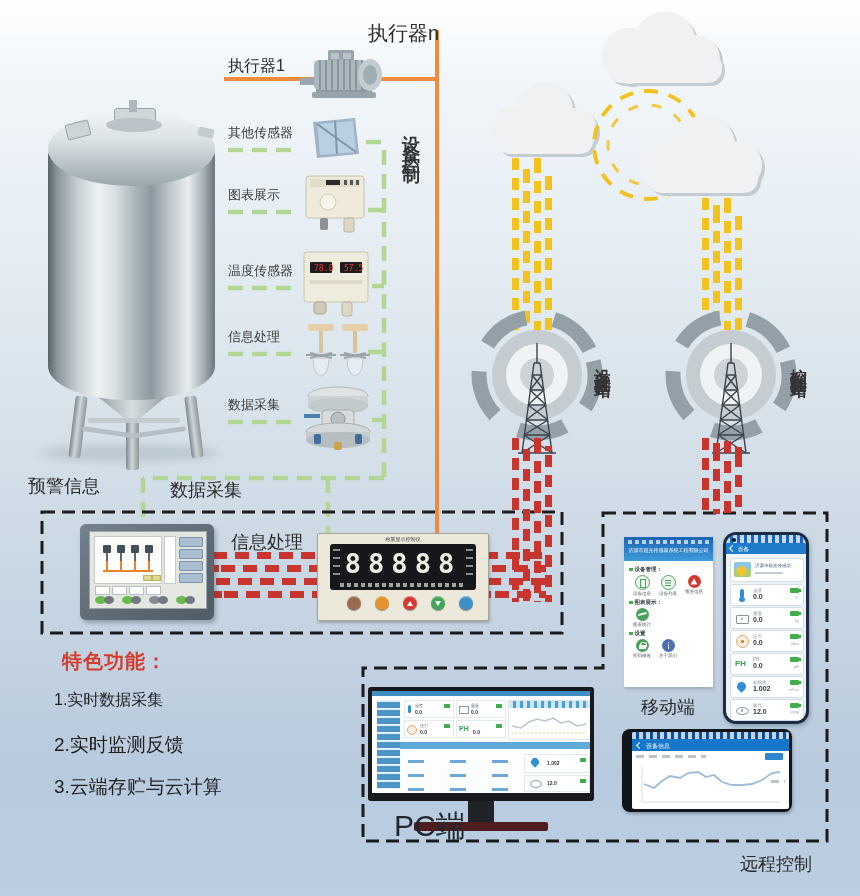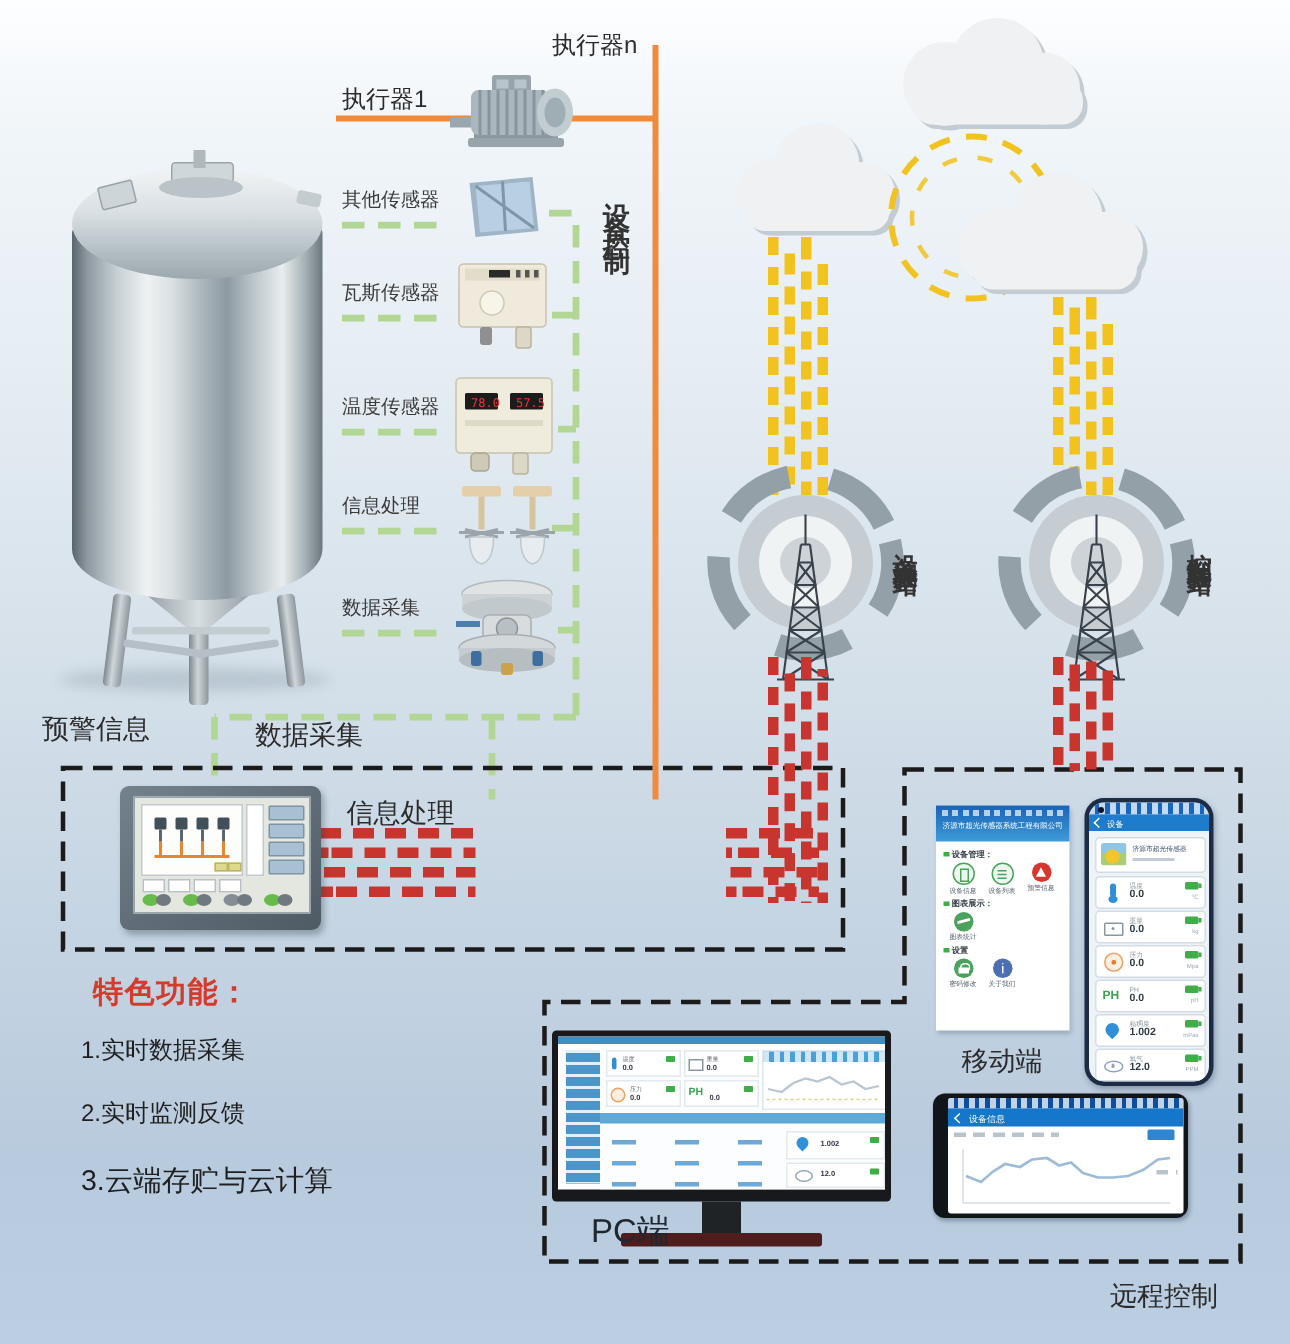--- a/index.html
+++ b/index.html
@@ -85,39 +85,39 @@
       background:linear-gradient(180deg,#f1f4f5 0%,#d9e0e3 40%,#b4bfc4 75%,#9da8ae 100%)"></div>
 
     <div class="abs" style="left:84px;top:8px;width:40px;height:12px;background:#cfd7da;border:1px solid #9aa5ab;border-radius:3px"></div>
     <div class="abs" style="left:76px;top:18px;width:56px;height:14px;background:#b9c3c8;border-radius:50%"></div>
     <div class="abs" style="left:99px;top:0px;width:8px;height:12px;background:#aeb8bd"></div>
     <div class="abs" style="left:36px;top:22px;width:22px;height:14px;background:#cdd5d8;border:1px solid #98a3a9;transform:rotate(-14deg);border-radius:2px"></div>
     <div class="abs" style="left:168px;top:28px;width:16px;height:9px;background:#c3cccf;transform:rotate(12deg);border-radius:2px"></div>
   </div>
 
   <div class="abs lbl" style="left:228px;top:56px;font-size:16px">执行器1</div>
-  <div class="abs lbl" style="left:368px;top:20px;font-size:16px">执行器n</div>
+  <div class="abs lbl" style="left:368px;top:20px;font-size:20px">执行器n</div>
 
   <svg class="abs" style="left:298px;top:46px" width="92" height="66">
     <rect x="2" y="32" width="14" height="7" fill="#9aa7b0"></rect>
     <rect x="18" y="40" width="56" height="8" fill="#8d99a1"></rect>
     <rect x="30" y="4" width="26" height="14" rx="2" fill="#97a4ac"></rect>
     <rect x="33" y="7" width="8" height="6" fill="#b9c4ca"></rect>
     <rect x="45" y="7" width="8" height="6" fill="#b9c4ca"></rect>
     <rect x="16" y="14" width="52" height="30" rx="5" fill="#aab7be"></rect>
     <g stroke="#87959d" stroke-width="2">
         <path d="M22,14 V44 M28,14 V44 M34,14 V44 M40,14 V44 M46,14 V44 M52,14 V44 M58,14 V44 M64,14 V44"></path>
       </g>
     <ellipse cx="72" cy="29" rx="12" ry="16" fill="#c2cdd2"></ellipse>
     <ellipse cx="72" cy="29" rx="7" ry="10" fill="#9fadb4"></ellipse>
     <rect x="14" y="46" width="64" height="6" rx="2" fill="#97a4ac"></rect>
   </svg>
 
   <div class="abs s-lbl" style="left:228px;top:124px">其他传感器</div>
-  <div class="abs s-lbl" style="left:228px;top:186px">瓦斯传感器</div>
+  <div class="abs s-lbl" style="left:228px;top:186px">图表展示</div>
   <div class="abs s-lbl" style="left:228px;top:262px">温度传感器</div>
   <div class="abs s-lbl" style="left:228px;top:328px">信息处理</div>
   <div class="abs s-lbl" style="left:228px;top:396px">数据采集</div>
 
   <svg class="abs" style="left:305px;top:112px" width="62" height="52">
     <polygon points="8,10 50,6 54,42 12,46" fill="#9fb4c6"></polygon>
     <polygon points="12,12 48,9 51,40 15,43" fill="#b9d0e2"></polygon>
     <path d="M30,9 L32,42 M12,12 L51,40" stroke="#7e96a9" stroke-width="2" fill="none"></path>
   </svg>
   <svg class="abs" style="left:300px;top:172px" width="72" height="64">
@@ -312,24 +312,42 @@
         <div class="tgl" style="left:14px;top:64px;width:10px;height:8px;background:#70797f"></div>
       <div class="tgl" style="left:32px;top:64px;width:11px;height:8px;background:#67bb4a"></div>
         <div class="tgl" style="left:41px;top:64px;width:10px;height:8px;background:#70797f"></div>
       <div class="tgl" style="left:59px;top:64px;width:11px;height:8px;background:#848d93"></div>
         <div class="tgl" style="left:68px;top:64px;width:10px;height:8px;background:#70797f"></div>
       <div class="tgl" style="left:86px;top:64px;width:11px;height:8px;background:#67bb4a"></div>
         <div class="tgl" style="left:95px;top:64px;width:10px;height:8px;background:#70797f"></div>
     </div>
   </div>
 
+  <div class="abs" style="left:317px;top:533px;width:170px;height:86px;background:#ece8da;border:1px solid #a8a494;border-radius:2px;box-shadow:1px 2px 3px rgba(60,60,60,.3)">
+    <div class="abs" style="left:0;top:2px;width:100%;text-align:center;font-size:5px;color:#444">称重显示控制仪</div>
+    <div class="abs" style="left:12px;top:10px;width:146px;height:46px;background:#16171b;border-radius:3px">
+      <div class="abs" style="left:14px;top:2px;width:118px;height:34px;font-family:'DejaVu Sans Mono',monospace;font-weight:bold;font-size:27px;line-height:36px;letter-spacing:7px;color:#efeee2;text-align:center">88888</div>
+      <div class="abs tex-w2" style="left:10px;top:39px;width:126px;height:3.5px;opacity:.8"></div>
+      <div class="abs tex-rows" style="left:3px;top:5px;width:7px;height:30px;opacity:.6"></div>
+      <div class="abs tex-rows" style="right:3px;top:5px;width:7px;height:30px;opacity:.6"></div>
+    </div>
+    <div class="cbtn" style="left:29px;top:62px;background:#9a6a50"></div>
+    <div class="cbtn" style="left:57px;top:62px;background:#e3922f"></div>
+    <div class="cbtn" style="left:85px;top:62px;background:#d53a30">
+        <span class="abs" style="left:4px;top:4.5px;width:0;height:0;border-left:3px solid transparent;border-right:3px solid transparent;border-bottom:5px solid #fff"></span>
+      </div>
+    <div class="cbtn" style="left:113px;top:62px;background:#43a557">
+        <span class="abs" style="left:4px;top:5px;width:0;height:0;border-left:3px solid transparent;border-right:3px solid transparent;border-top:5px solid #fff"></span>
+      </div>
+    <div class="cbtn" style="left:141px;top:62px;background:#3e8fc6"></div>
+  </div>
 
   <div class="abs" style="left:62px;top:648px;font-size:20px;font-weight:bold;color:#d43b2b;letter-spacing:1px">特色功能：</div>
   <div class="abs" style="left:54px;top:690px;font-size:16px;color:#1f1f1f">1.实时数据采集</div>
-  <div class="abs" style="left:54px;top:732px;font-size:16px;color:#1f1f1f">2.实时监测反馈</div>
+  <div class="abs" style="left:54px;top:732px;font-size:19px;color:#1f1f1f">2.实时监测反馈</div>
   <div class="abs" style="left:54px;top:774px;font-size:19px;color:#1f1f1f">3.云端存贮与云计算</div>
 
   <div class="abs" style="left:624px;top:537px;width:89px;height:150px;background:#fff;box-shadow:1px 2px 3px rgba(70,90,110,.3);font-size:0">
     <div style="height:24px;background:linear-gradient(180deg,#1a63b5,#3e9bd9);position:relative">
       <div class="abs tex-w2" style="left:4px;top:3px;right:4px;height:3.5px;opacity:.9"></div>
       <div class="abs" style="left:0;top:10px;width:100%;text-align:center;font-size:5px;color:#fff;white-space:nowrap">济源市超光传感器系统工程有限公司</div>
     </div>
     <div style="padding:2px 5px">
       <div class="app-sec">
           <b></b>
@@ -513,21 +531,21 @@
         <div class="pcc" style="left:124px;top:79px;width:64px;height:15px">
           <span class="abs" style="left:5px;top:4px;width:10px;height:6px;border:1px solid #8fa3b8;border-radius:50%"></span>
           <span class="abs" style="left:22px;top:4px;font-size:5px;color:#334;font-weight:bold">12.0</span>
           <span class="chip" style="right:3px;top:3px"></span>
         </div>
       </div>
     </div>
   </div>
   <div class="abs" style="left:468px;top:801px;width:26px;height:22px;background:#202326"></div>
   <div class="abs" style="left:414px;top:822px;width:134px;height:9px;background:#4f1d1d;border-radius:2px"></div>
-  <div class="abs lbl" style="left:394px;top:806px;font-size:22px;color:#1f2730">PC端</div>
+  <div class="abs lbl" style="left:394px;top:806px;font-size:30px;color:#1f2730">PC端</div>
 
   <div class="abs" style="left:622px;top:729px;width:170px;height:83px;background:#10151a;border-radius:8px;box-shadow:1px 2px 3px rgba(50,70,90,.4)">
     <div class="abs" style="left:10px;top:3px;right:3px;bottom:3px;background:#fff;border-radius:2px;overflow:hidden">
       <div class="abs tex-w2" style="left:0;top:0;width:100%;height:7px;background-color:#0b4f9e"></div>
       <div class="abs" style="left:0;top:7px;width:100%;height:12px;background:#1477c9">
         <span class="abs" style="left:5px;top:4px;width:4px;height:4px;border-left:1.5px solid #fff;border-bottom:1.5px solid #fff;transform:rotate(45deg)"></span>
         <span class="abs" style="left:14px;top:3px;font-size:6px;color:#fff">设备信息</span>
       </div>
       <div class="abs tex-g" style="left:4px;top:23px;width:70px;height:3px"></div>
       <div class="abs" style="right:6px;top:21px;width:18px;height:7px;background:#2f86d0;border-radius:1px"></div>

